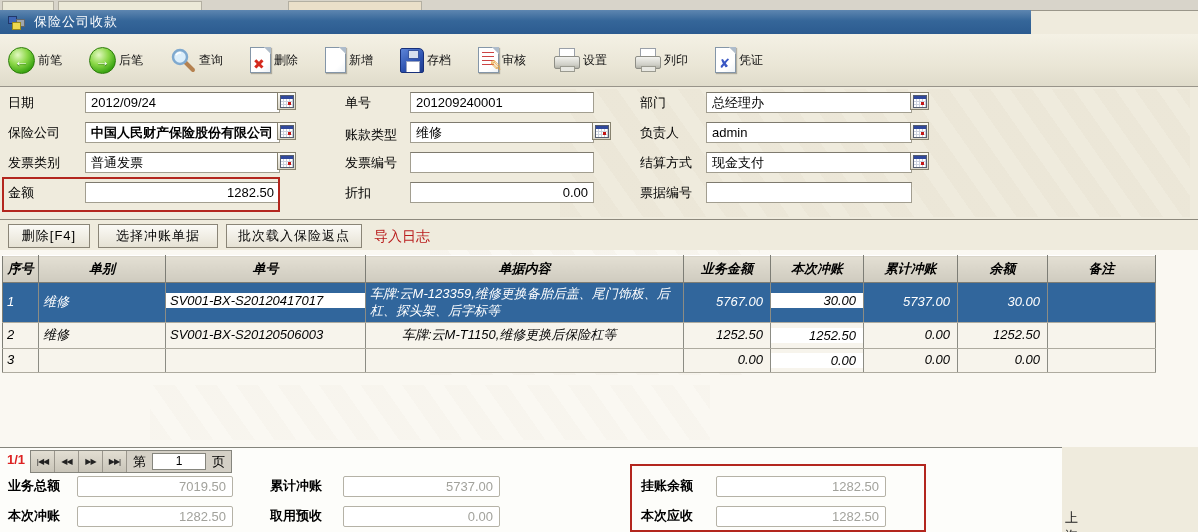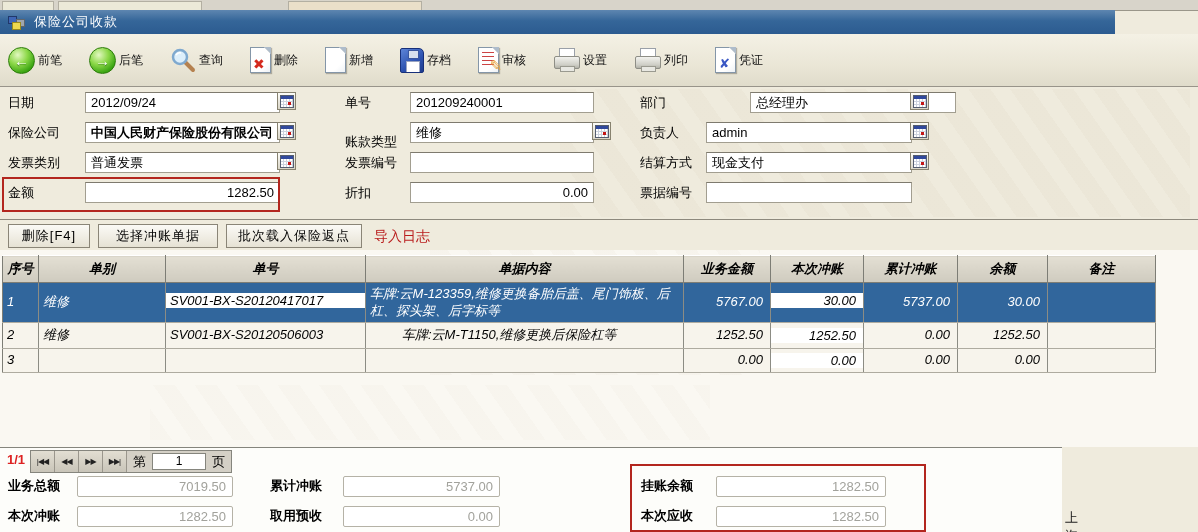--- a/index.html
+++ b/index.html
@@ -9,21 +9,21 @@
     font-family:"Liberation Sans","DejaVu Sans",sans-serif;
     font-size:13px;color:#000;
   }
   .abs{position:absolute;}
 
   
   .top-strip{left:0;top:0;width:1198px;height:10px;background:#D8D4CA;border-bottom:1px solid #9a968a;}
   .top-strip .stub{position:absolute;top:1px;height:8px;background:#ECE9D8;border:1px solid #b3afa2;border-bottom:none;}
 
   
-  .title-bar{left:0;top:10px;width:1115px;height:24px;
+  .title-bar{left:0;top:10px;width:1031px;height:24px;
     background:linear-gradient(180deg,#5E86B0 0%,#356699 45%,#2C5B90 100%);
     display:flex;align-items:center;color:#fff;}
   .app-icon{width:16px;height:14px;position:relative;margin:0 10px 0 8px;}
   .app-icon i{position:absolute;width:7px;height:6px;display:block;}
   .app-icon .sq1{left:0;top:1px;background:#3F66B5;border:1px solid #20386b;}
   .app-icon .sq2{left:8px;top:4px;background:#9FA6AE;border:1px solid #5f656c;}
   .app-icon .sq3{left:4px;top:7px;background:#EFD94E;border:1px solid #9a8a1e;}
   .title-text{font-size:13px;letter-spacing:1px;}
 
   
@@ -206,31 +206,31 @@
   <div class="wm" style="left:560px;top:2px;width:630px;height:128px;opacity:.45;"></div>
 
   <span class="flabel" style="left:8px;top:5px;">日期</span>
   <div class="tfield" style="left:85px;top:5px;width:183px;">2012/09/24</div>
   <div class="btn-cal" style="left:277px;top:5px;">
       <span class="mini-cal"></span>
     </div>
   <span class="flabel" style="left:345px;top:5px;">单号</span>
   <div class="tfield" style="left:410px;top:5px;width:172px;">201209240001</div>
   <span class="flabel" style="left:640px;top:5px;">部门</span>
-  <div class="tfield" style="left:706px;top:5px;width:194px;margin-left:44px;">总经理办</div>
+  <div class="tfield" style="left:706px;top:5px;width:194px;">总经理办</div>
   <div class="btn-cal" style="left:910px;top:5px;">
       <span class="mini-cal"></span>
     </div>
 
   <span class="flabel" style="left:8px;top:35px;">保险公司</span>
   <div class="tfield" style="left:85px;top:35px;width:183px;white-space:nowrap;overflow:hidden;font-weight:bold;">中国人民财产保险股份有限公司</div>
   <div class="btn-cal" style="left:277px;top:35px;">
       <span class="mini-cal"></span>
     </div>
-  <span class="flabel" style="left:345px;top:44px;">账款类型</span>
+  <span class="flabel" style="left:345px;top:37px;">账款类型</span>
   <div class="tfield" style="left:410px;top:35px;width:172px;">维修</div>
   <div class="btn-cal" style="left:592px;top:35px;">
       <span class="mini-cal"></span>
     </div>
   <span class="flabel" style="left:640px;top:35px;">负责人</span>
   <div class="tfield" style="left:706px;top:35px;width:194px;">admin</div>
   <div class="btn-cal" style="left:910px;top:35px;">
       <span class="mini-cal"></span>
     </div>
 

